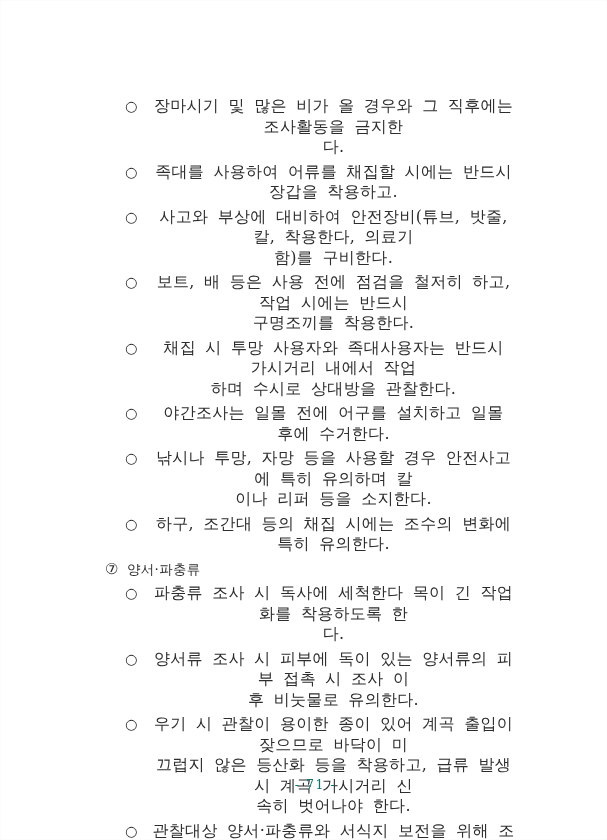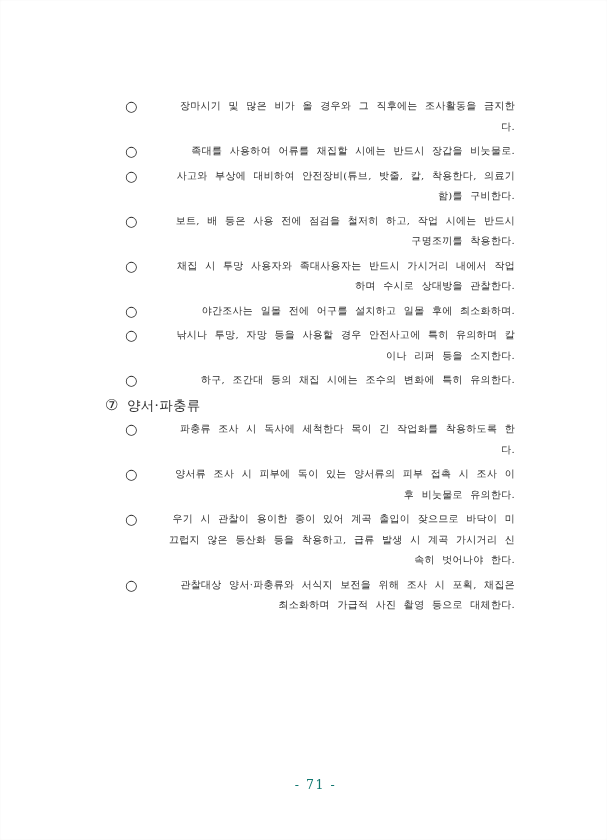--- a/index.html
+++ b/index.html
@@ -46,26 +46,26 @@
   }
   .bullet-item .bullet {
     flex: 0 0 27px;
     width: 27px;
     font-size: 14.5px;
     line-height: 20.5px;
     color: #2d2d2d;
   }
   .bullet-item .item-text {
     flex: 1 1 auto;
-    font-size: 10px;
+    font-size: 16px;
     line-height: 20.5px;
     letter-spacing: 0.3px;
     word-spacing: 4px;
     white-space: pre-line;
-    text-align: right;
+    text-align: center;
   }
   .footer {
     position: absolute;
     top: 777px;
     left: 0;
     width: 100%;
     text-align: center;
     font-size: 12.5px;
     letter-spacing: 1.5px;
     color: #0f766e;
@@ -79,21 +79,21 @@
   <div class="content">
     <div>
   <div class="bullet-item">
     <span class="bullet">○</span>
     <span class="item-text">장마시기 및 많은 비가 올 경우와 그 직후에는 조사활동을 금지한
 다.</span>
   </div>
 
   <div class="bullet-item">
     <span class="bullet">○</span>
-    <span class="item-text">족대를 사용하여 어류를 채집할 시에는 반드시 장갑을 비눗물로.</span>
+    <span class="item-text">족대를 사용하여 어류를 채집할 시에는 반드시 장갑을 착용하고.</span>
   </div>
 
   <div class="bullet-item">
     <span class="bullet">○</span>
     <span class="item-text">사고와 부상에 대비하여 안전장비(튜브, 밧줄, 칼, 착용한다, 의료기
 함)를 구비한다.</span>
   </div>
 
   <div class="bullet-item">
     <span class="bullet">○</span>
@@ -102,21 +102,21 @@
   </div>
 
   <div class="bullet-item">
     <span class="bullet">○</span>
     <span class="item-text">채집 시 투망 사용자와 족대사용자는 반드시 가시거리 내에서 작업
 하며 수시로 상대방을 관찰한다.</span>
   </div>
 
   <div class="bullet-item">
     <span class="bullet">○</span>
-    <span class="item-text">야간조사는 일몰 전에 어구를 설치하고 일몰 후에 최소화하며.</span>
+    <span class="item-text">야간조사는 일몰 전에 어구를 설치하고 일몰 후에 수거한다.</span>
   </div>
 
   <div class="bullet-item">
     <span class="bullet">○</span>
     <span class="item-text">낚시나 투망, 자망 등을 사용할 경우 안전사고에 특히 유의하며 칼
 이나 리퍼 등을 소지한다.</span>
   </div>
 
   <div class="bullet-item">
     <span class="bullet">○</span>

